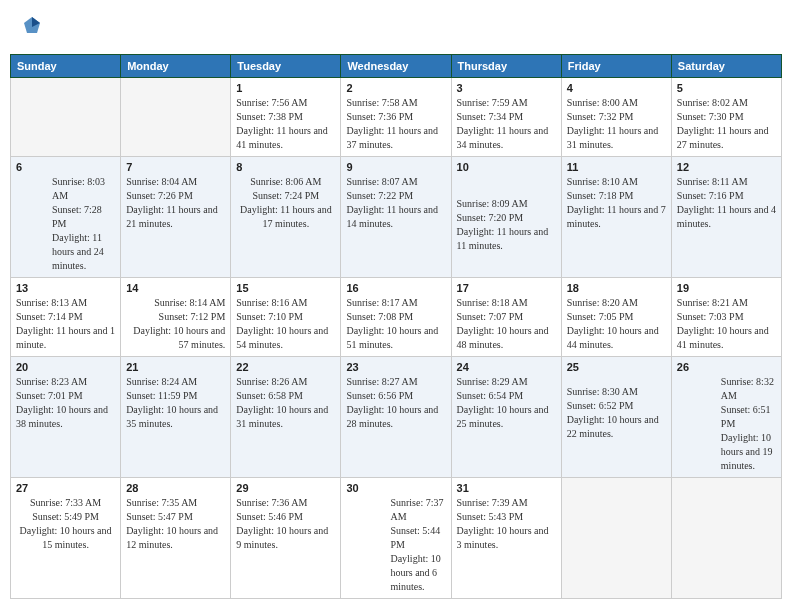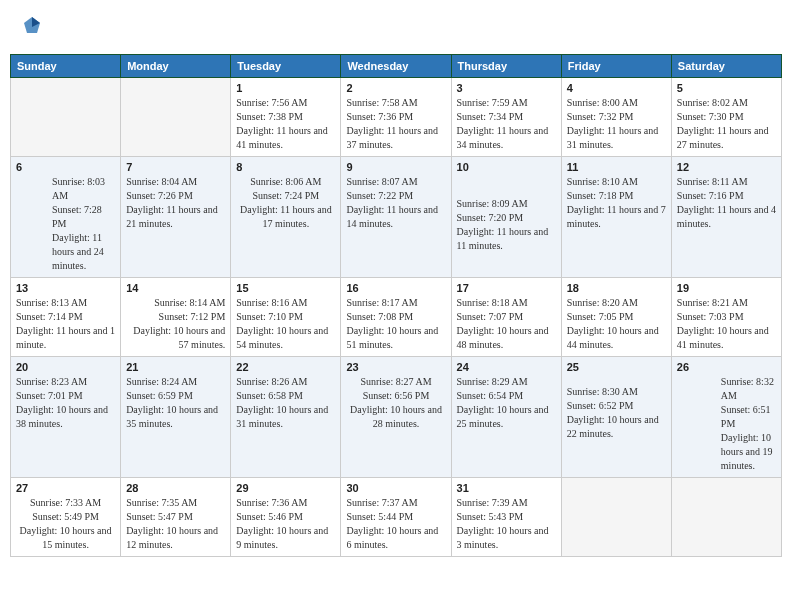--- a/index.html
+++ b/index.html
@@ -254,32 +254,32 @@
       <tr class="row-even">
         <td>
           <div class="day-number">20</div>
           <div class="day-info" style="white-space: pre-line;">Sunrise: 8:23 AM
 Sunset: 7:01 PM
 Daylight: 10 hours and 38 minutes.</div>
         </td>
         <td>
           <div class="day-number">21</div>
           <div class="day-info" style="white-space: pre-line;">Sunrise: 8:24 AM
-Sunset: 6:59 PM
+Sunset: 11:59 PM
 Daylight: 10 hours and 35 minutes.</div>
         </td>
         <td>
           <div class="day-number">22</div>
           <div class="day-info" style="white-space: pre-line;">Sunrise: 8:26 AM
 Sunset: 6:58 PM
 Daylight: 10 hours and 31 minutes.</div>
         </td>
         <td>
           <div class="day-number">23</div>
-          <div class="day-info" style="white-space: pre-line; text-align: center;">Sunrise: 8:27 AM
+          <div class="day-info" style="white-space: pre-line;">Sunrise: 8:27 AM
 Sunset: 6:56 PM
 Daylight: 10 hours and 28 minutes.</div>
         </td>
         <td>
           <div class="day-number">24</div>
           <div class="day-info" style="white-space: pre-line;">Sunrise: 8:29 AM
 Sunset: 6:54 PM
 Daylight: 10 hours and 25 minutes.</div>
         </td>
         <td>
@@ -309,21 +309,21 @@
 Daylight: 10 hours and 12 minutes.</div>
         </td>
         <td>
           <div class="day-number">29</div>
           <div class="day-info" style="white-space: pre-line;">Sunrise: 7:36 AM
 Sunset: 5:46 PM
 Daylight: 10 hours and 9 minutes.</div>
         </td>
         <td>
           <div class="day-number">30</div>
-          <div class="day-info" style="white-space: pre-line;">Sunrise: 7:37 AM
+          <div class="day-info" style="white-space: pre-line; margin-left: 44px;">Sunrise: 7:37 AM
 Sunset: 5:44 PM
 Daylight: 10 hours and 6 minutes.</div>
         </td>
         <td>
           <div class="day-number">31</div>
           <div class="day-info" style="white-space: pre-line;">Sunrise: 7:39 AM
 Sunset: 5:43 PM
 Daylight: 10 hours and 3 minutes.</div>
         </td>
         <td class="empty"></td>

